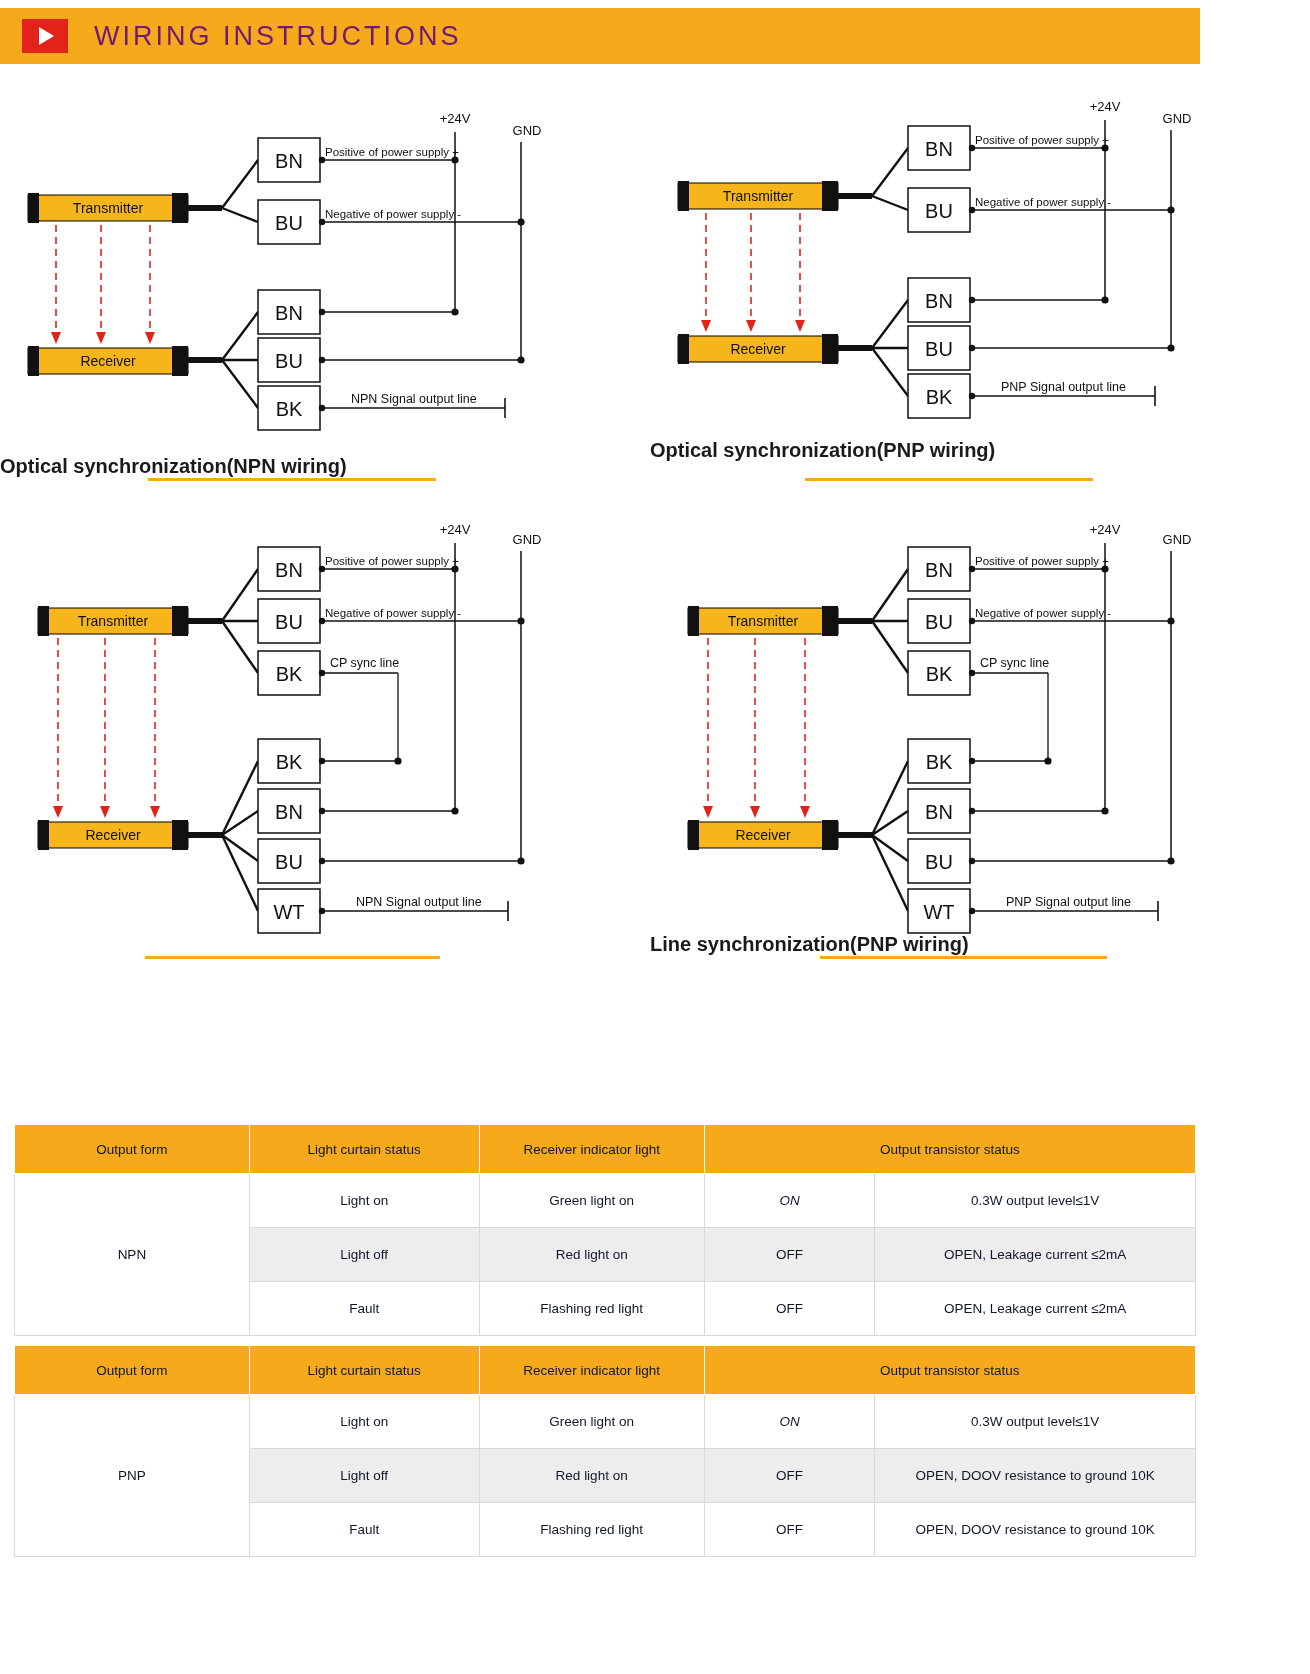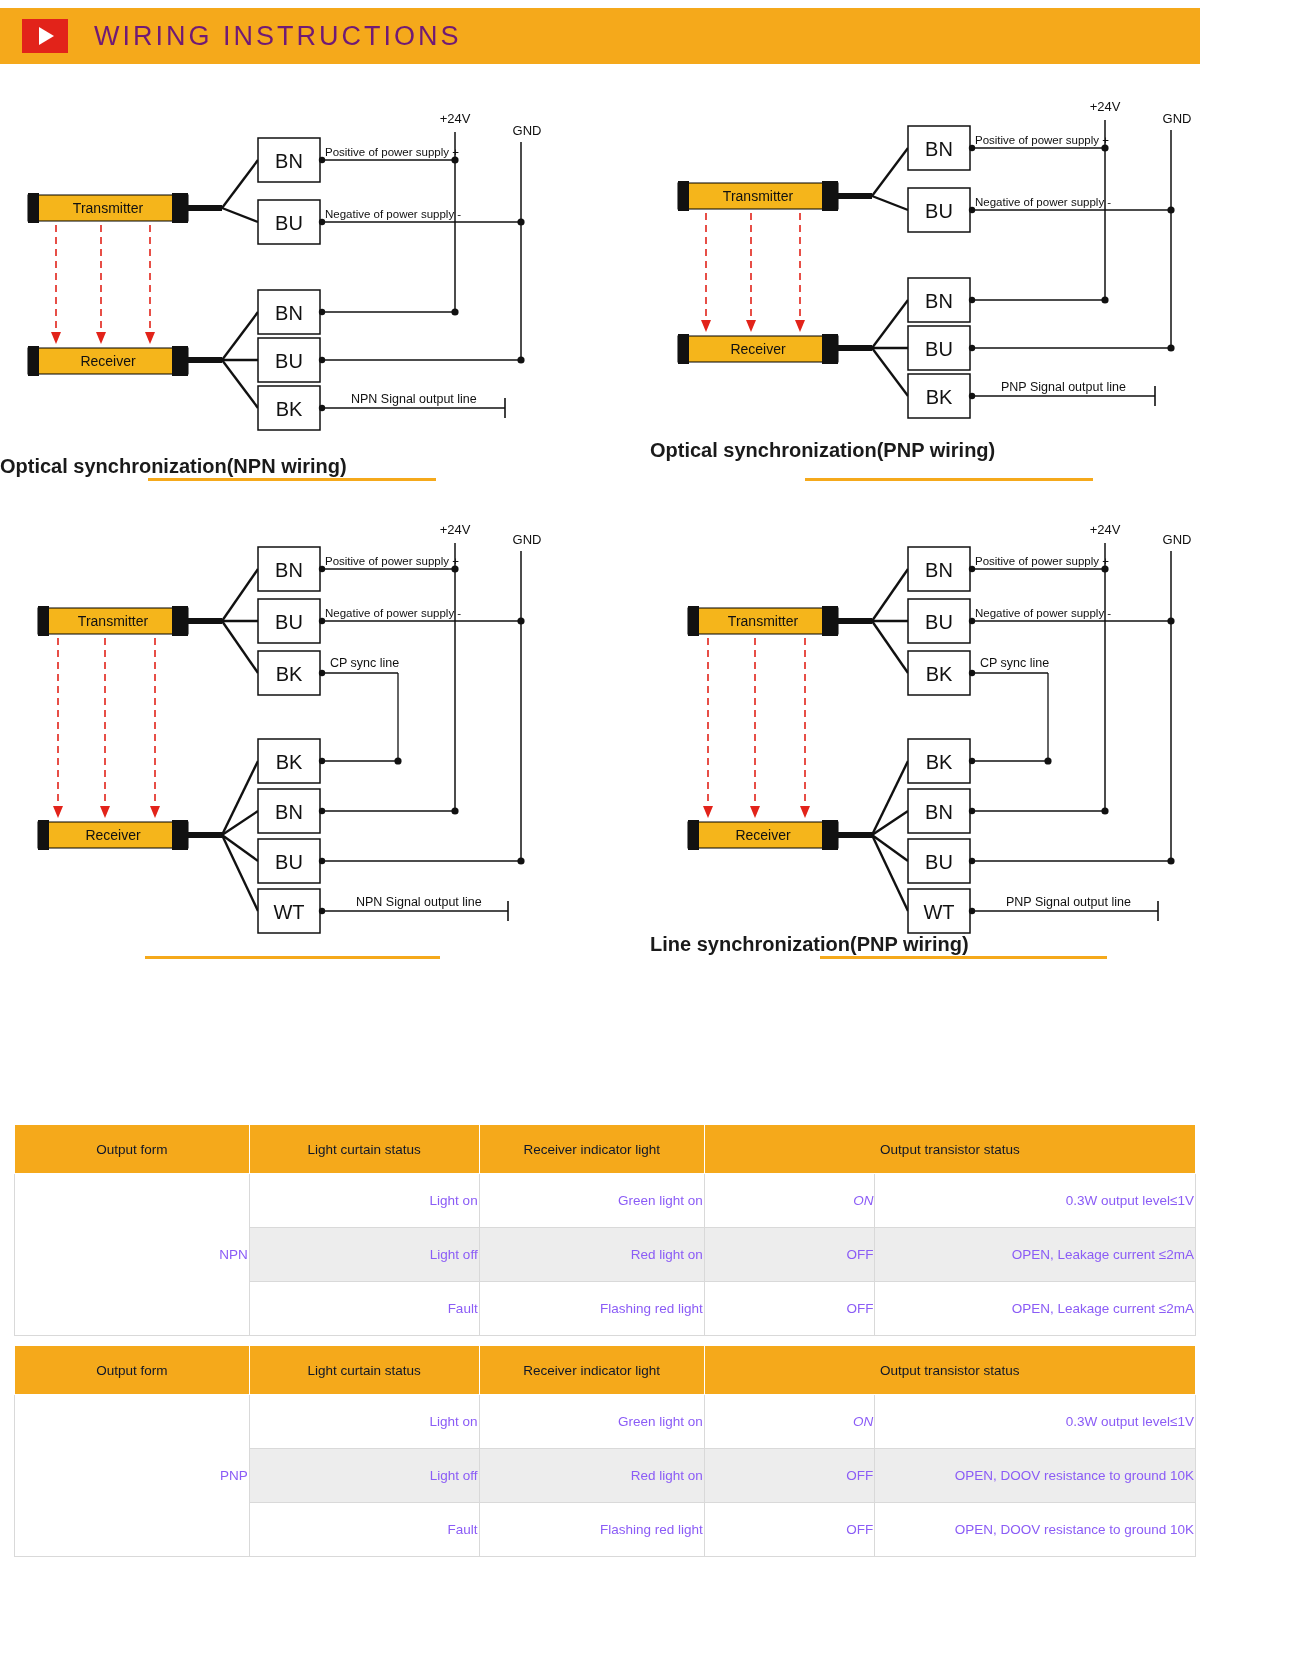--- a/index.html
+++ b/index.html
@@ -49,21 +49,21 @@
     position:absolute;border-collapse:collapse;font-size:13.5px;
   }
   .tbl{left:14px;width:1182px;}
   .t1{top:1124px;}
   .t2{top:1345px;}
   table th{
     background:#f5a91b;color:#0f172a;font-weight:normal;height:46px;
     border:1px solid #ffffff;
   }
   table td{
-    border:1px solid #d9d9d9;text-align:right;height:51px;color:#8b5cf6;
+    border:1px solid #d9d9d9;text-align:center;height:51px;color:#0f172a;
   }
   .shade{background:#ededed;}
   .colA{width:235px;}
   .colB{width:230px;margin-left:48px;}
   .colC{width:225px;}
   .colD{width:170px;font-style:italic;}
   .colE{width:322px;}
 </style>
 </head>
 <body>

